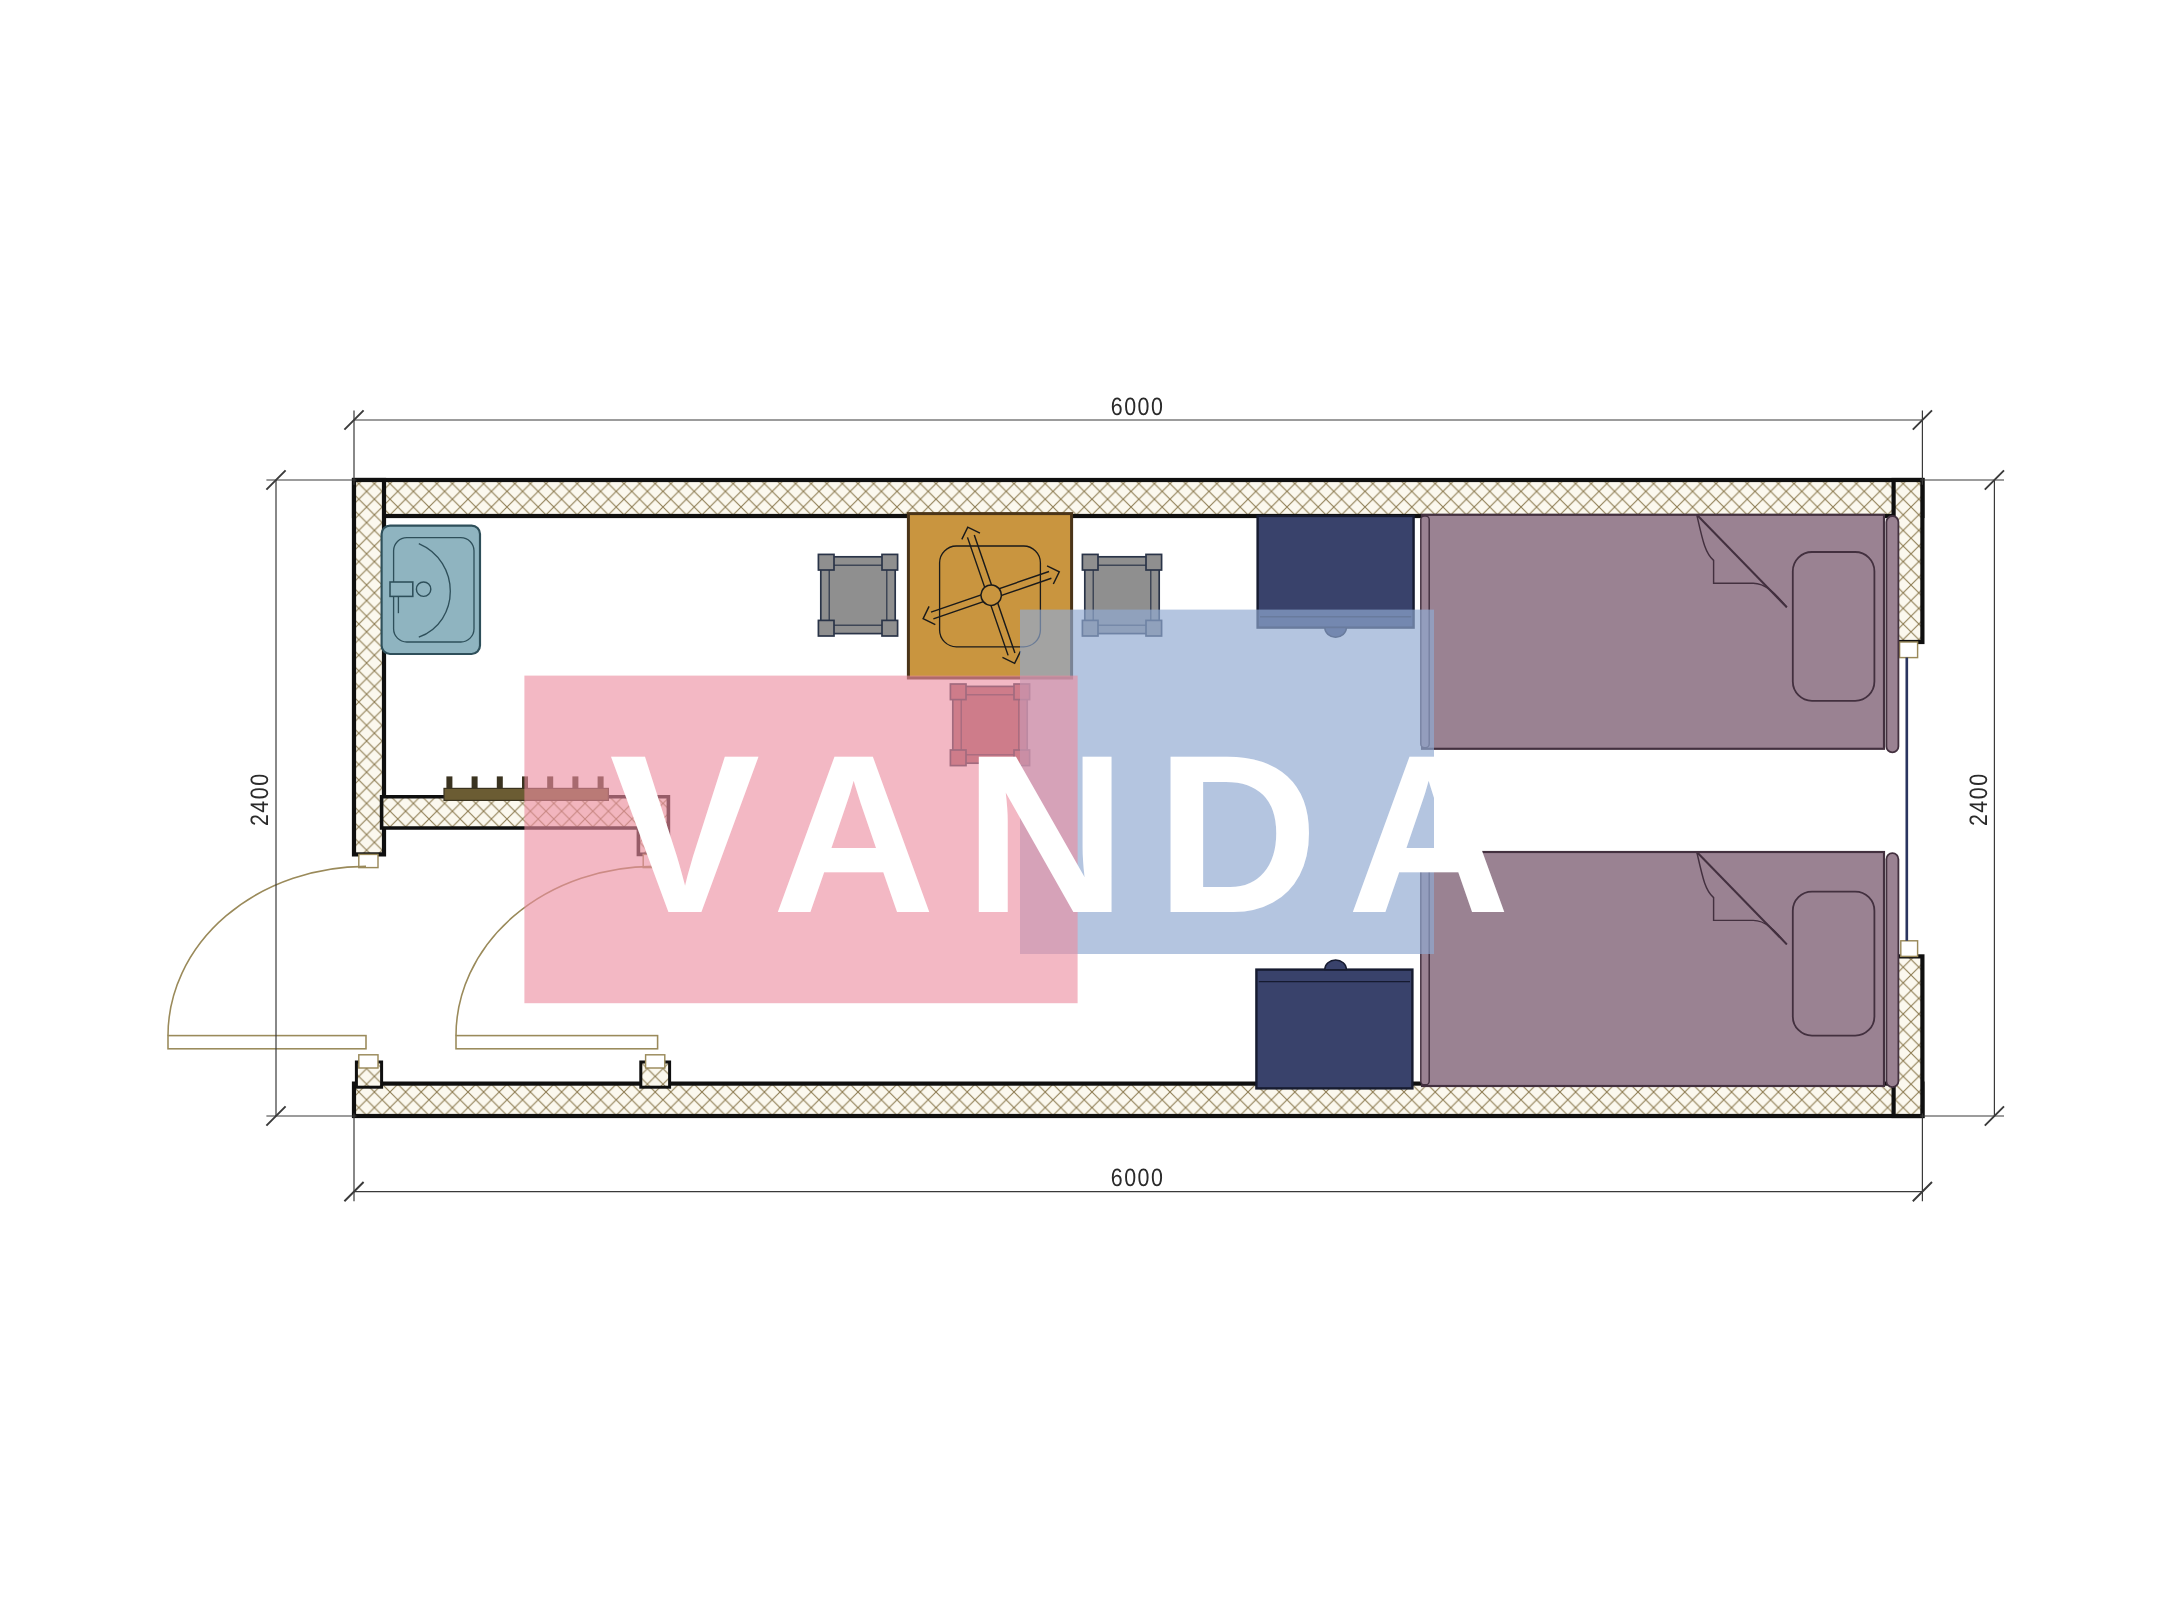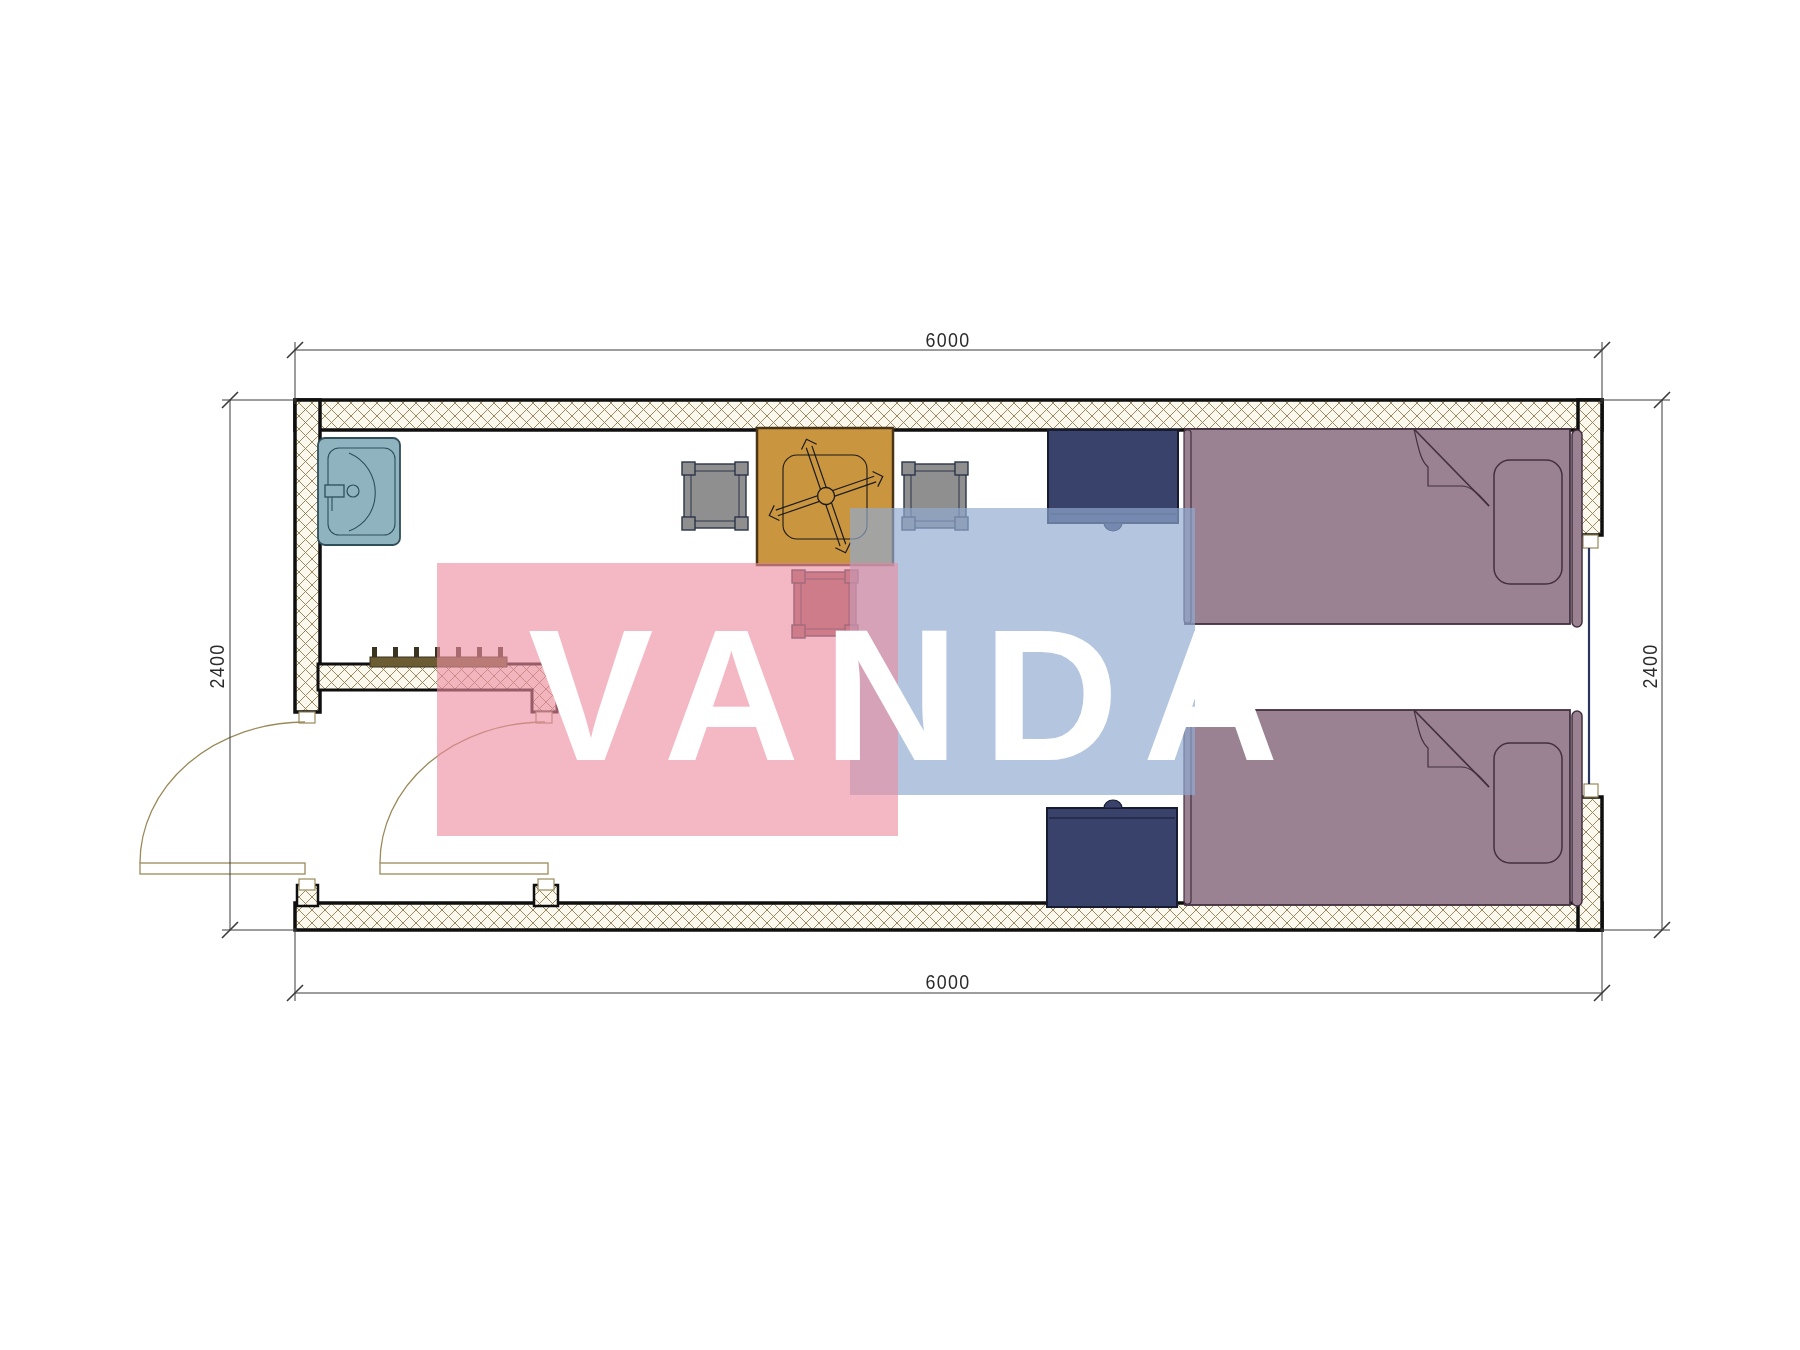--- a/index.html
+++ b/index.html
@@ -6,21 +6,21 @@
   #stage{position:relative;width:1800px;height:1350px;background:#fff;overflow:hidden;
          font-family:"Liberation Sans",sans-serif;}
   #plan-svg{position:absolute;left:0;top:0;width:1800px;height:1350px;}
   .dim-text{
     position:absolute;color:var(--dim-text);font-size:21px;letter-spacing:1.5px;
     font-family:"Liberation Sans",sans-serif;white-space:nowrap;
     transform:translate(-50%,-50%) scaleX(.85);
   }
   .dim-text.vert{transform:translate(-50%,-50%) rotate(-90deg) scaleX(.85);}
   #watermark-text{
-    position:absolute;left:528px;top:601px;line-height:188px;height:188px;
+    position:absolute;left:508px;top:601px;line-height:188px;height:188px;
     font-size:188px;font-weight:800;letter-spacing:24px;color:var(--wm-text);
     font-family:"Liberation Sans",sans-serif;white-space:nowrap;user-select:none;
   }
 </style>
 </head>
 <body>
 
 <div id="stage">
 
 <svg id="plan-svg" viewBox="0 0 1800 1350">

